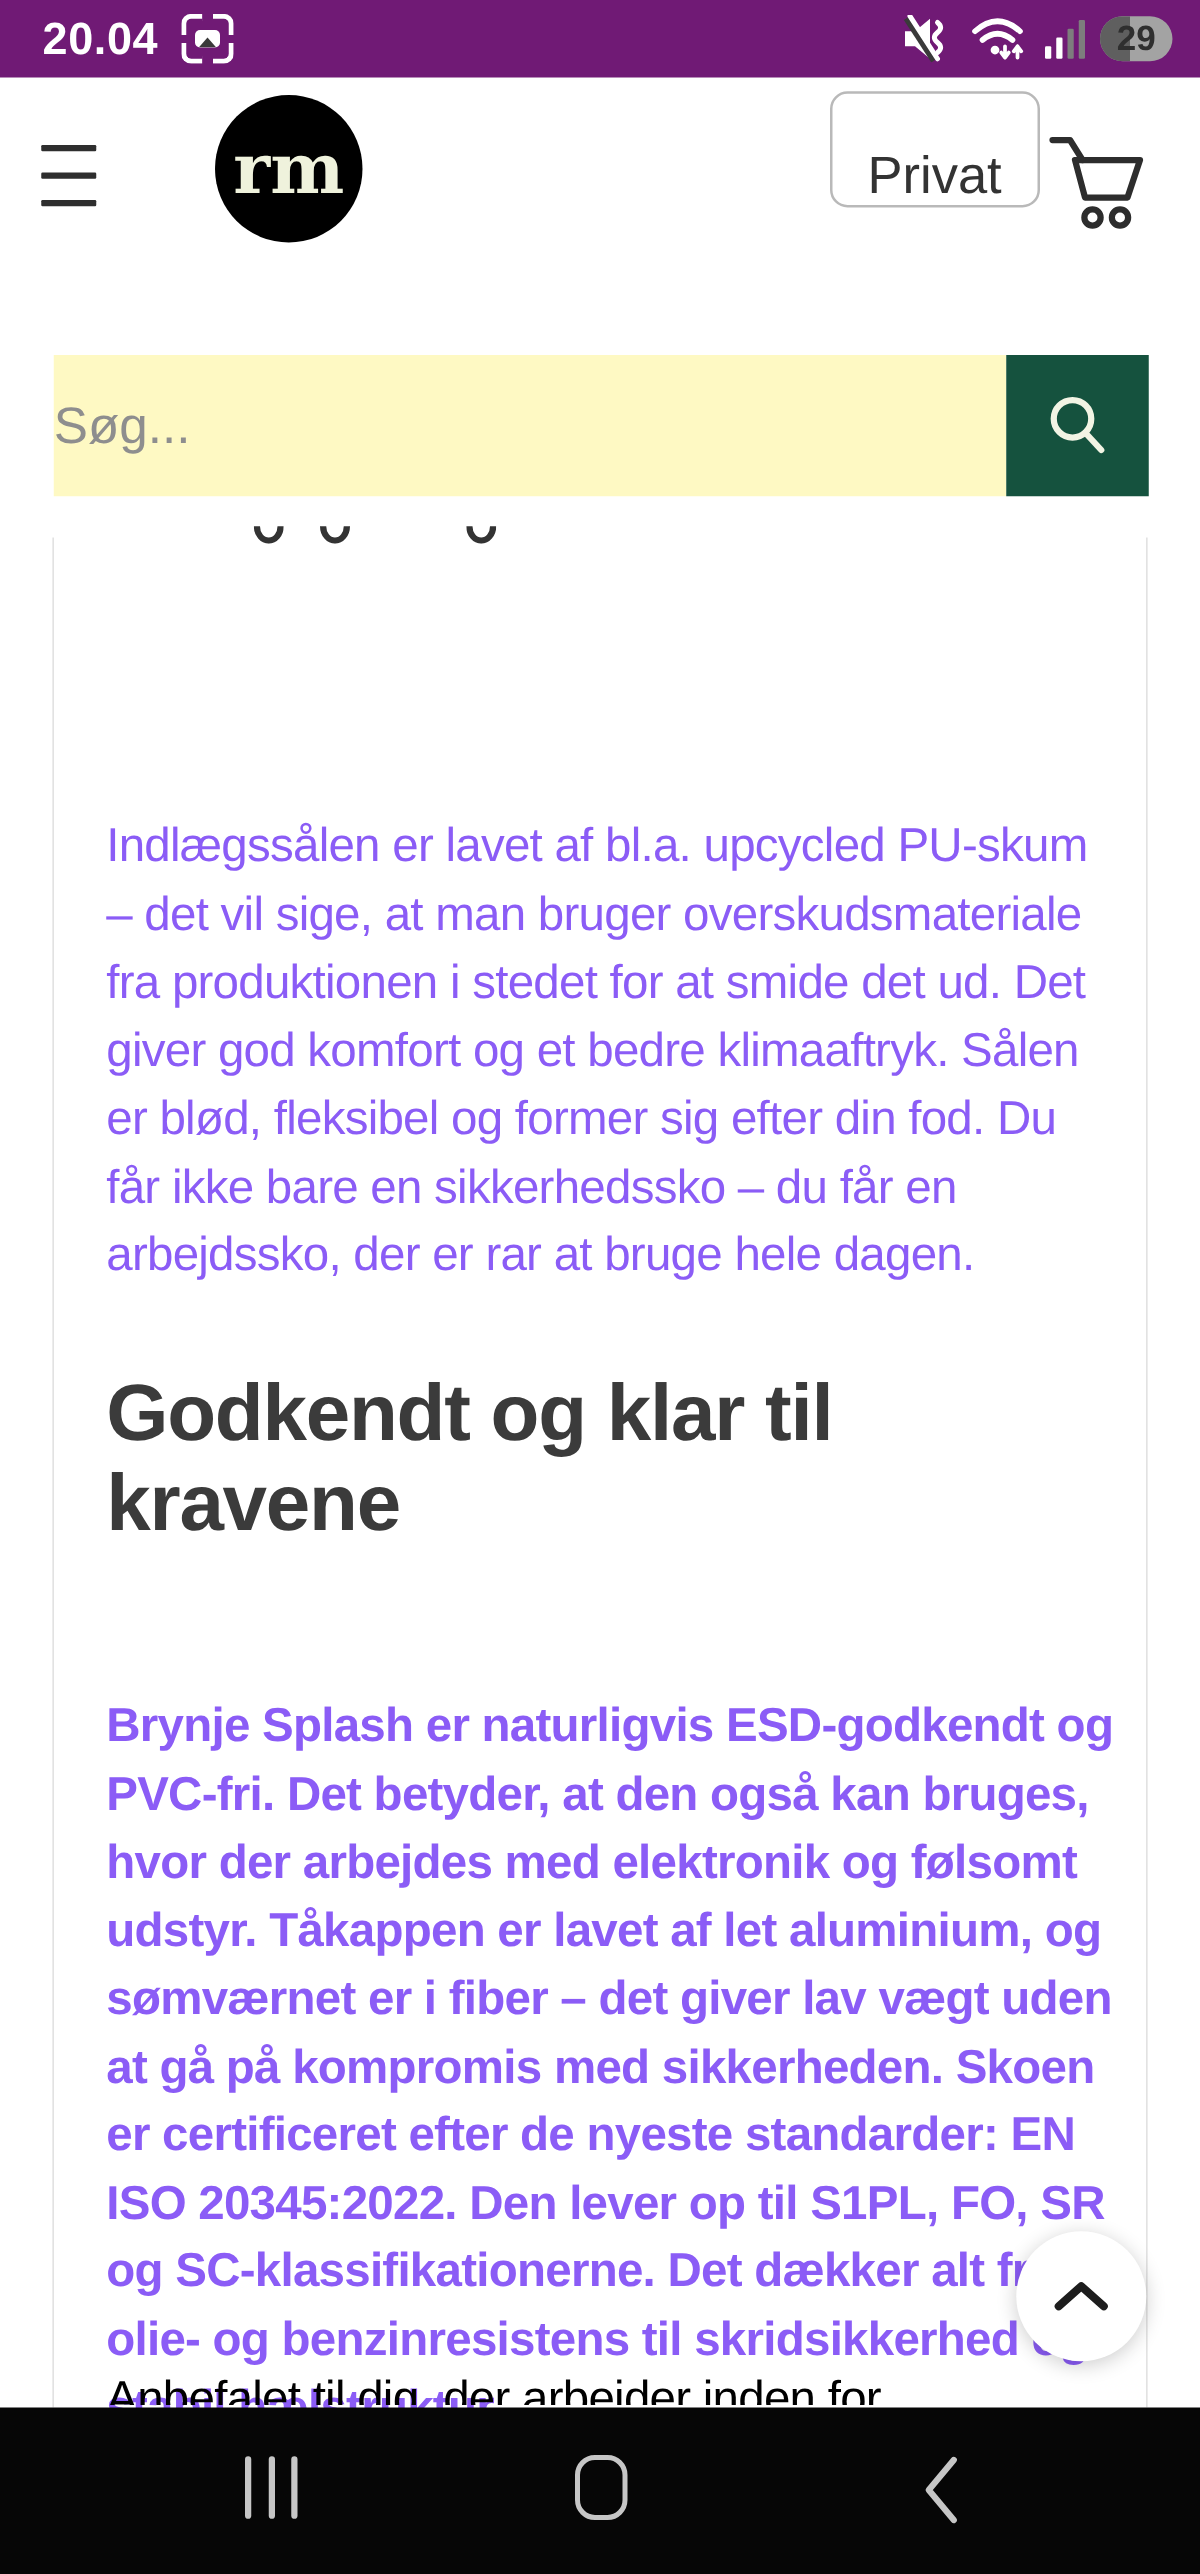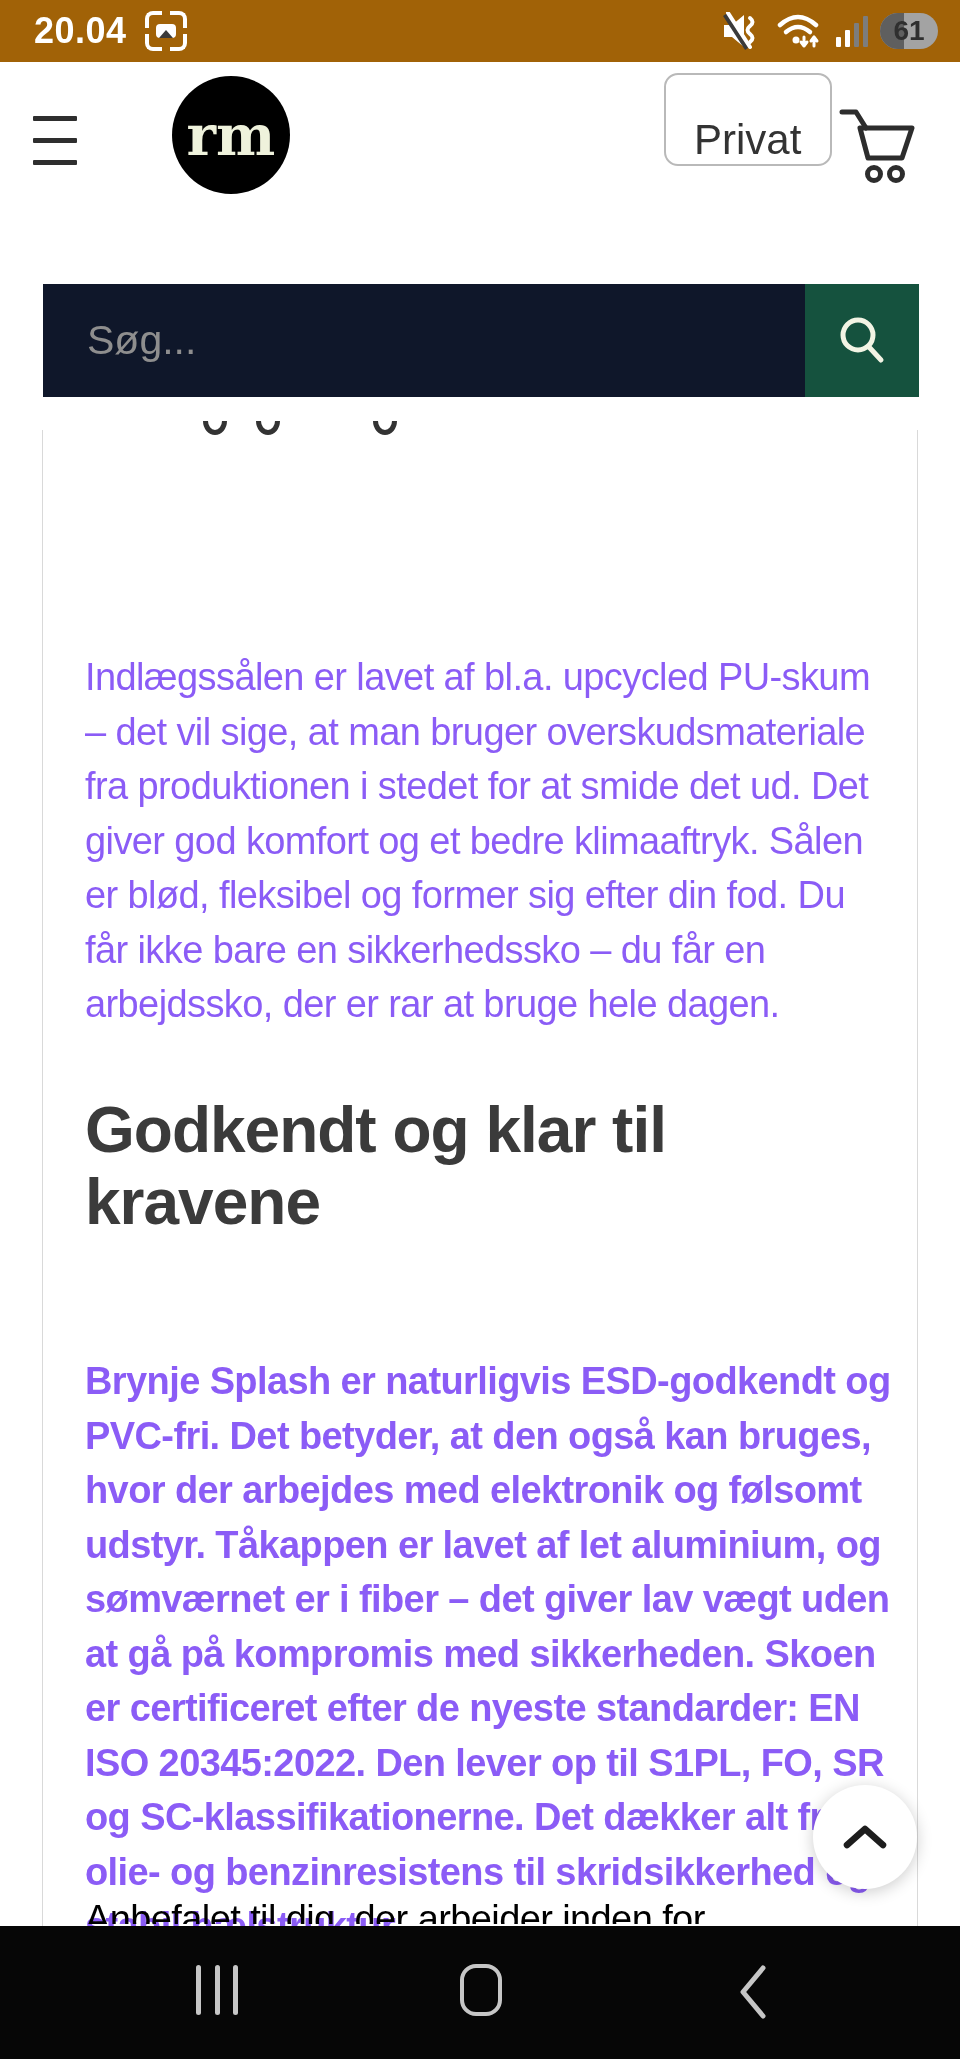--- a/index.html
+++ b/index.html
@@ -3,21 +3,21 @@
 <meta charset="utf-8">
 <style>
   html,body{margin:0;padding:0;background:#fff;}
   .screen{
     position:relative;width:960px;height:2059px;overflow:hidden;
     background:#ffffff;font-family:"Liberation Sans",sans-serif;
   }
   
   .status-bar{
     position:absolute;left:0;top:0;width:960px;height:62px;
-    background:#a16207;color:#fff;display:flex;align-items:center;
+    background:#701a75;color:#fff;display:flex;align-items:center;
   }
   .status-time{font-size:36px;font-weight:bold;margin-left:34px;letter-spacing:.5px;}
   .capture-icon{position:relative;width:42px;height:40px;margin-left:18px;}
   .capture-icon .c{position:absolute;width:13px;height:13px;border:4px solid #fff;}
   .capture-icon .tl{left:0;top:0;border-right:none;border-bottom:none;border-radius:8px 0 0 0;}
   .capture-icon .tr{right:0;top:0;border-left:none;border-bottom:none;border-radius:0 8px 0 0;}
   .capture-icon .bl{left:0;bottom:0;border-right:none;border-top:none;border-radius:0 0 0 8px;}
   .capture-icon .br{right:0;bottom:0;border-left:none;border-top:none;border-radius:0 0 8px 0;}
   .capture-icon .pic{position:absolute;left:11px;top:13px;width:20px;height:14px;background:#fff;border-radius:4px;overflow:hidden;}
   .capture-icon .pic:after{content:"";position:absolute;left:3px;top:6px;width:0;height:0;
@@ -52,22 +52,22 @@
   }
   .tooltip-privat{
     position:absolute;left:664px;top:73px;width:168px;height:93px;background:#fff;
     border:2px solid #b9b9b9;border-radius:14px;z-index:6;
     display:flex;align-items:flex-end;padding-left:28px;box-sizing:border-box;
     font-size:42px;color:#333333;
   }
   .cart-button{position:absolute;left:836px;top:102px;width:80px;height:86px;cursor:pointer;}
   
   .search-input{
-    position:absolute;left:43px;top:284px;width:762px;height:113px;background:#0f172a;
-    box-sizing:border-box;display:flex;align-items:center;padding-left:44px;
+    position:absolute;left:43px;top:284px;width:762px;height:113px;background:#fef9c3;
+    box-sizing:border-box;display:flex;align-items:center;
     font-size:41px;color:#8e8e8e;
   }
   .search-button{
     position:absolute;left:805px;top:284px;width:114px;height:113px;background:#15523e;
     display:flex;align-items:center;justify-content:center;cursor:pointer;
   }
   
   .content-frame{
     position:absolute;left:42px;top:430px;width:876px;height:1496px;
     border-left:1px solid #d9d9d9;border-right:1px solid #d9d9d9;box-sizing:border-box;
@@ -146,21 +146,21 @@
 
       <span class="signal-bars">
         <i class="b1"></i>
           <i class="b2"></i>
           <i class="b3"></i>
           <i class="b4"></i>
       </span>
 
       <span class="battery-badge">
         <span class="fill"></span>
-        <span class="pct">61</span>
+        <span class="pct">29</span>
       </span>
     </span>
   </div>
 
   <div class="hamburger">
       <i></i>
       <i></i>
       <i></i>
     </div>
 

